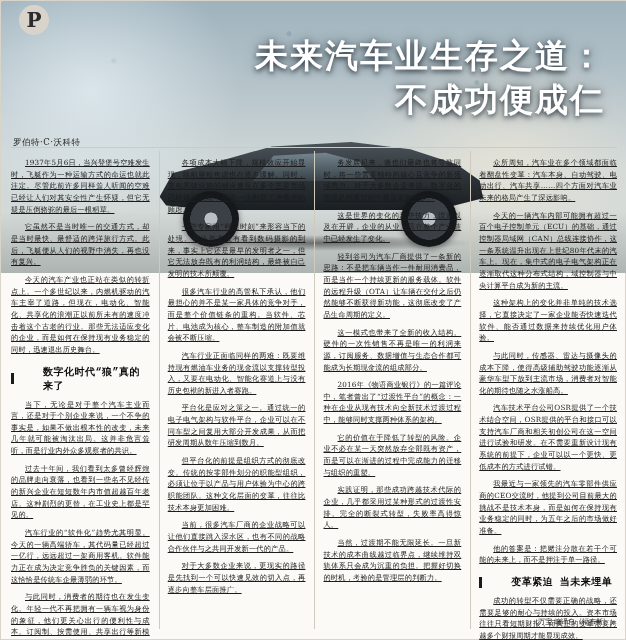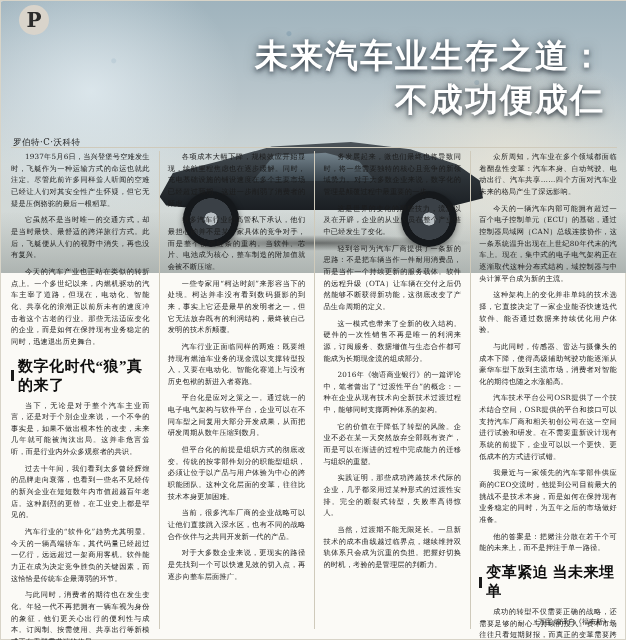--- a/index.html
+++ b/index.html
@@ -100,34 +100,35 @@
   }
   .col{
     width:144px;height:100%;
     position:relative;
   }
   .col + .col{border-left:1px solid #cfcabb;padding-left:8px;width:143px;}
   .para{
     font-family:"DejaVu Serif","Liberation Serif",serif;
     font-size:7.2px;line-height:1.62;color:#1c1c1c;
     text-align:justify;
-    margin:0 0 5px 0;
+    margin:6px 0 5px 0;
     text-indent:14px;
     letter-spacing:.2px;
+    text-decoration:underline;
   }
   .subhead{
     display:flex;align-items:center;gap:4px;
     margin:9px 0 5px 0;
   }
   .subhead .bar{
     width:3px;height:11px;background:#1a1a1a;flex:0 0 auto;
   }
   .subhead .txt{
-    font-family:Liberation Serif, serif;
-    font-weight:bold;font-size:15px;color:#0e0e0e;letter-spacing:.5px;
+    font-family:Liberation Mono, monospace;
+    font-weight:bold;font-size:10px;color:#0e0e0e;letter-spacing:.5px;margin-left:25px;
   }
   .credit{
     position:absolute;right:0;bottom:2px;
     font-family:Liberation Serif, serif;
     font-size:7px;color:#1c1c1c;
   }
   .rule-top{
     position:absolute;left:10px;top:146px;width:606px;height:1px;background:#cfcabb;
   }
 </style>
@@ -172,22 +173,22 @@
           <span class="txt">数字化时代“狼”真的来了</span>
         </div>
         <p class="para">当下，无论是对于整个汽车主业而言，还是对于个别企业来说，一个不争的事实是，如果不做出根本性的改变，未来几年就可能被淘汰出局。这并非危言耸听，而是行业内外众多观察者的共识。</p>
         <p class="para">过去十年间，我们看到太多曾经辉煌的品牌走向衰落，也看到一些名不见经传的新兴企业在短短数年内市值超越百年老店。这种剧烈的更替，在工业史上都是罕见的。</p>
         <p class="para">汽车行业的“软件化”趋势尤其明显。今天的一辆高端轿车，其代码量已经超过一亿行，远远超过一架商用客机。软件能力正在成为决定竞争胜负的关键因素，而这恰恰是传统车企最薄弱的环节。</p>
         <p class="para">与此同时，消费者的期待也在发生变化。年轻一代不再把拥有一辆车视为身份的象征，他们更关心出行的便利性与成本。订阅制、按需使用、共享出行等新模式正在重塑需求端的格局。</p>
         <p class="para">对于那些反应迟缓的企业来说，留给它们的窗口期正在迅速关闭。转型不是选择题，而是生存题。</p>
       </div>
     <div class="col" id="col1">
         <p class="para">各项成本大幅下降，规模效应开始显现，续航里程焦虑也在逐步缓解。同时，充电基础设施的铺设速度在多个主要市场已经超过预期，这进一步削弱了消费者的顾虑。</p>
+        <p class="para">一些专家用“柯达时刻”来形容当下的处境。柯达并非没有看到数码摄影的到来，事实上它还是最早的发明者之一，但它无法放弃既有的利润结构，最终被自己发明的技术所颠覆。</p>
         <p class="para">很多汽车行业的高管私下承认，他们最担心的并不是某一家具体的竞争对手，而是整个价值链条的重构。当软件、芯片、电池成为核心，整车制造的附加值就会被不断压缩。</p>
-        <p class="para">一些专家用“柯达时刻”来形容当下的处境。柯达并非没有看到数码摄影的到来，事实上它还是最早的发明者之一，但它无法放弃既有的利润结构，最终被自己发明的技术所颠覆。</p>
         <p class="para">汽车行业正面临同样的两难：既要维持现有燃油车业务的现金流以支撑转型投入，又要在电动化、智能化赛道上与没有历史包袱的新进入者赛跑。</p>
         <p class="para">平台化是应对之策之一。通过统一的电子电气架构与软件平台，企业可以在不同车型之间复用大部分开发成果，从而把研发周期从数年压缩到数月。</p>
         <p class="para">但平台化的前提是组织方式的彻底改变。传统的按零部件划分的职能型组织，必须让位于以产品与用户体验为中心的跨职能团队。这种文化层面的变革，往往比技术本身更加困难。</p>
         <p class="para">当前，很多汽车厂商的企业战略可以让他们直接跳入深水区，也有不同的战略合作伙伴与之共同开发新一代的产品。</p>
         <p class="para">对于大多数企业来说，更现实的路径是先找到一个可以快速见效的切入点，再逐步向整车层面推广。</p>
       </div>
     <div class="col" id="col2">
         <p class="para">务发展起来，微也们最终也将导致同时，将一些需要独特的核心且竞争的新领域势力。对于大多数企业来说，数字化的管理是颠覆过程中最重要的一步。</p>
         <p class="para">这是世界的变化的那些技力，流派以及在开辟，企业的从业人员在整个产业链中已经发生了变化。</p>
         <p class="para">轻到谷司为汽车厂商提供了一条新的思路：不是把车辆当作一件耐用消费品，而是当作一个持续更新的服务载体。软件的远程升级（OTA）让车辆在交付之后仍然能够不断获得新功能，这彻底改变了产品生命周期的定义。</p>

